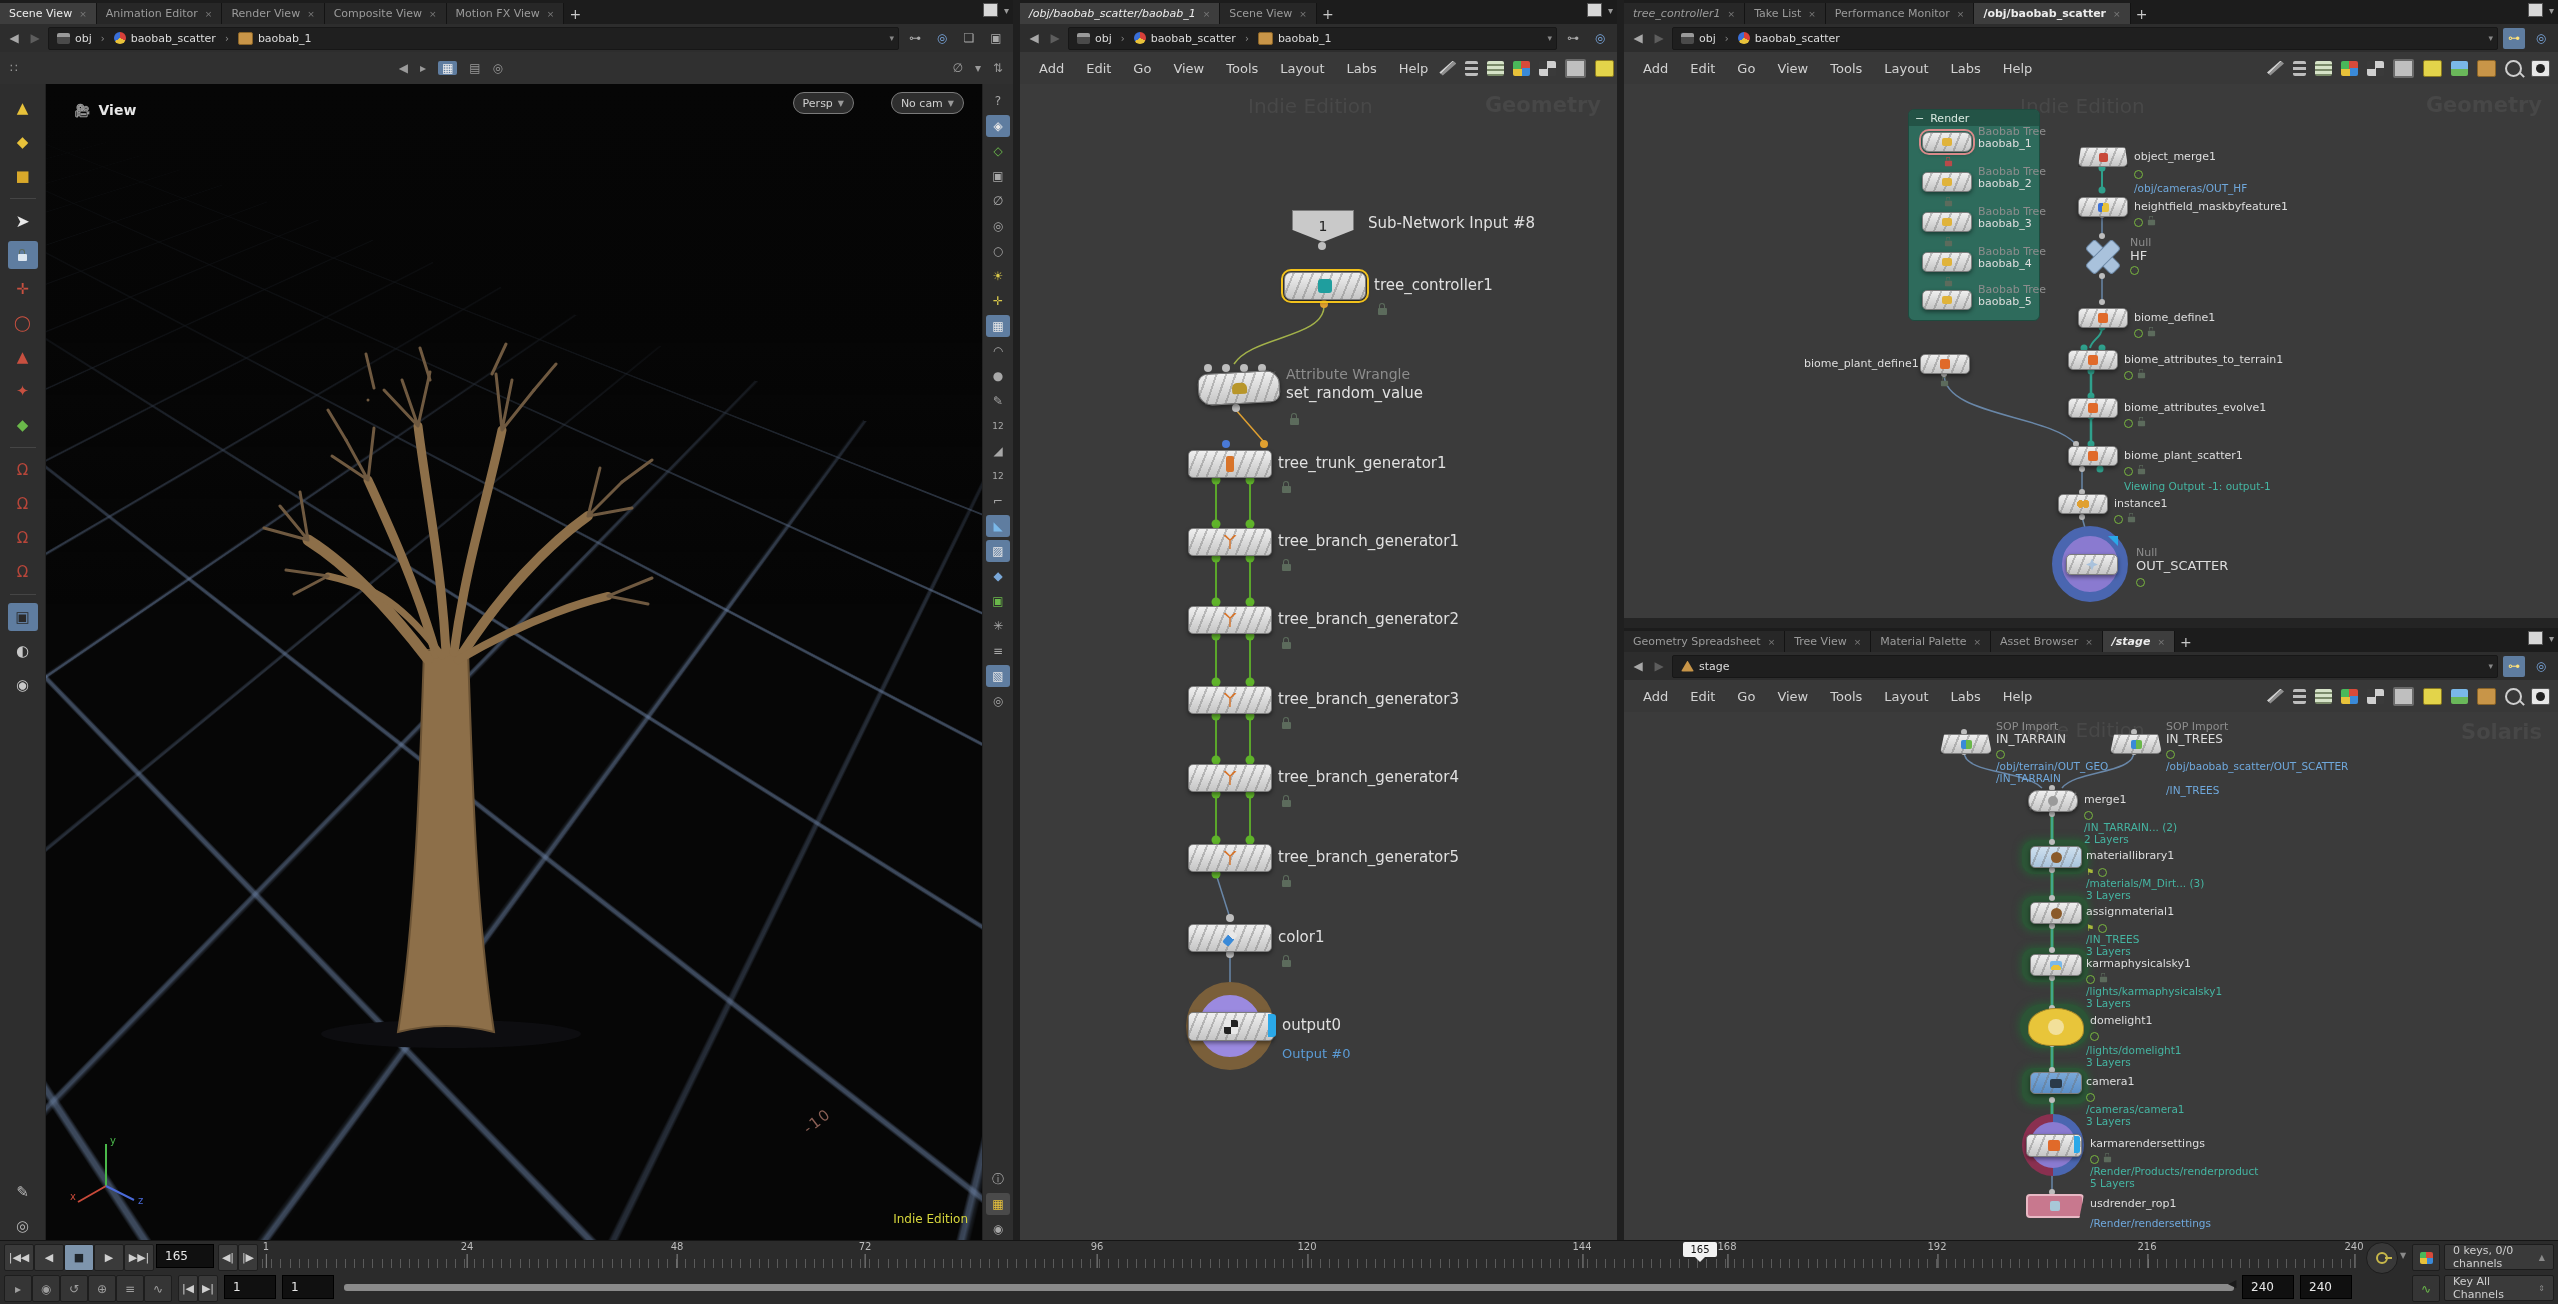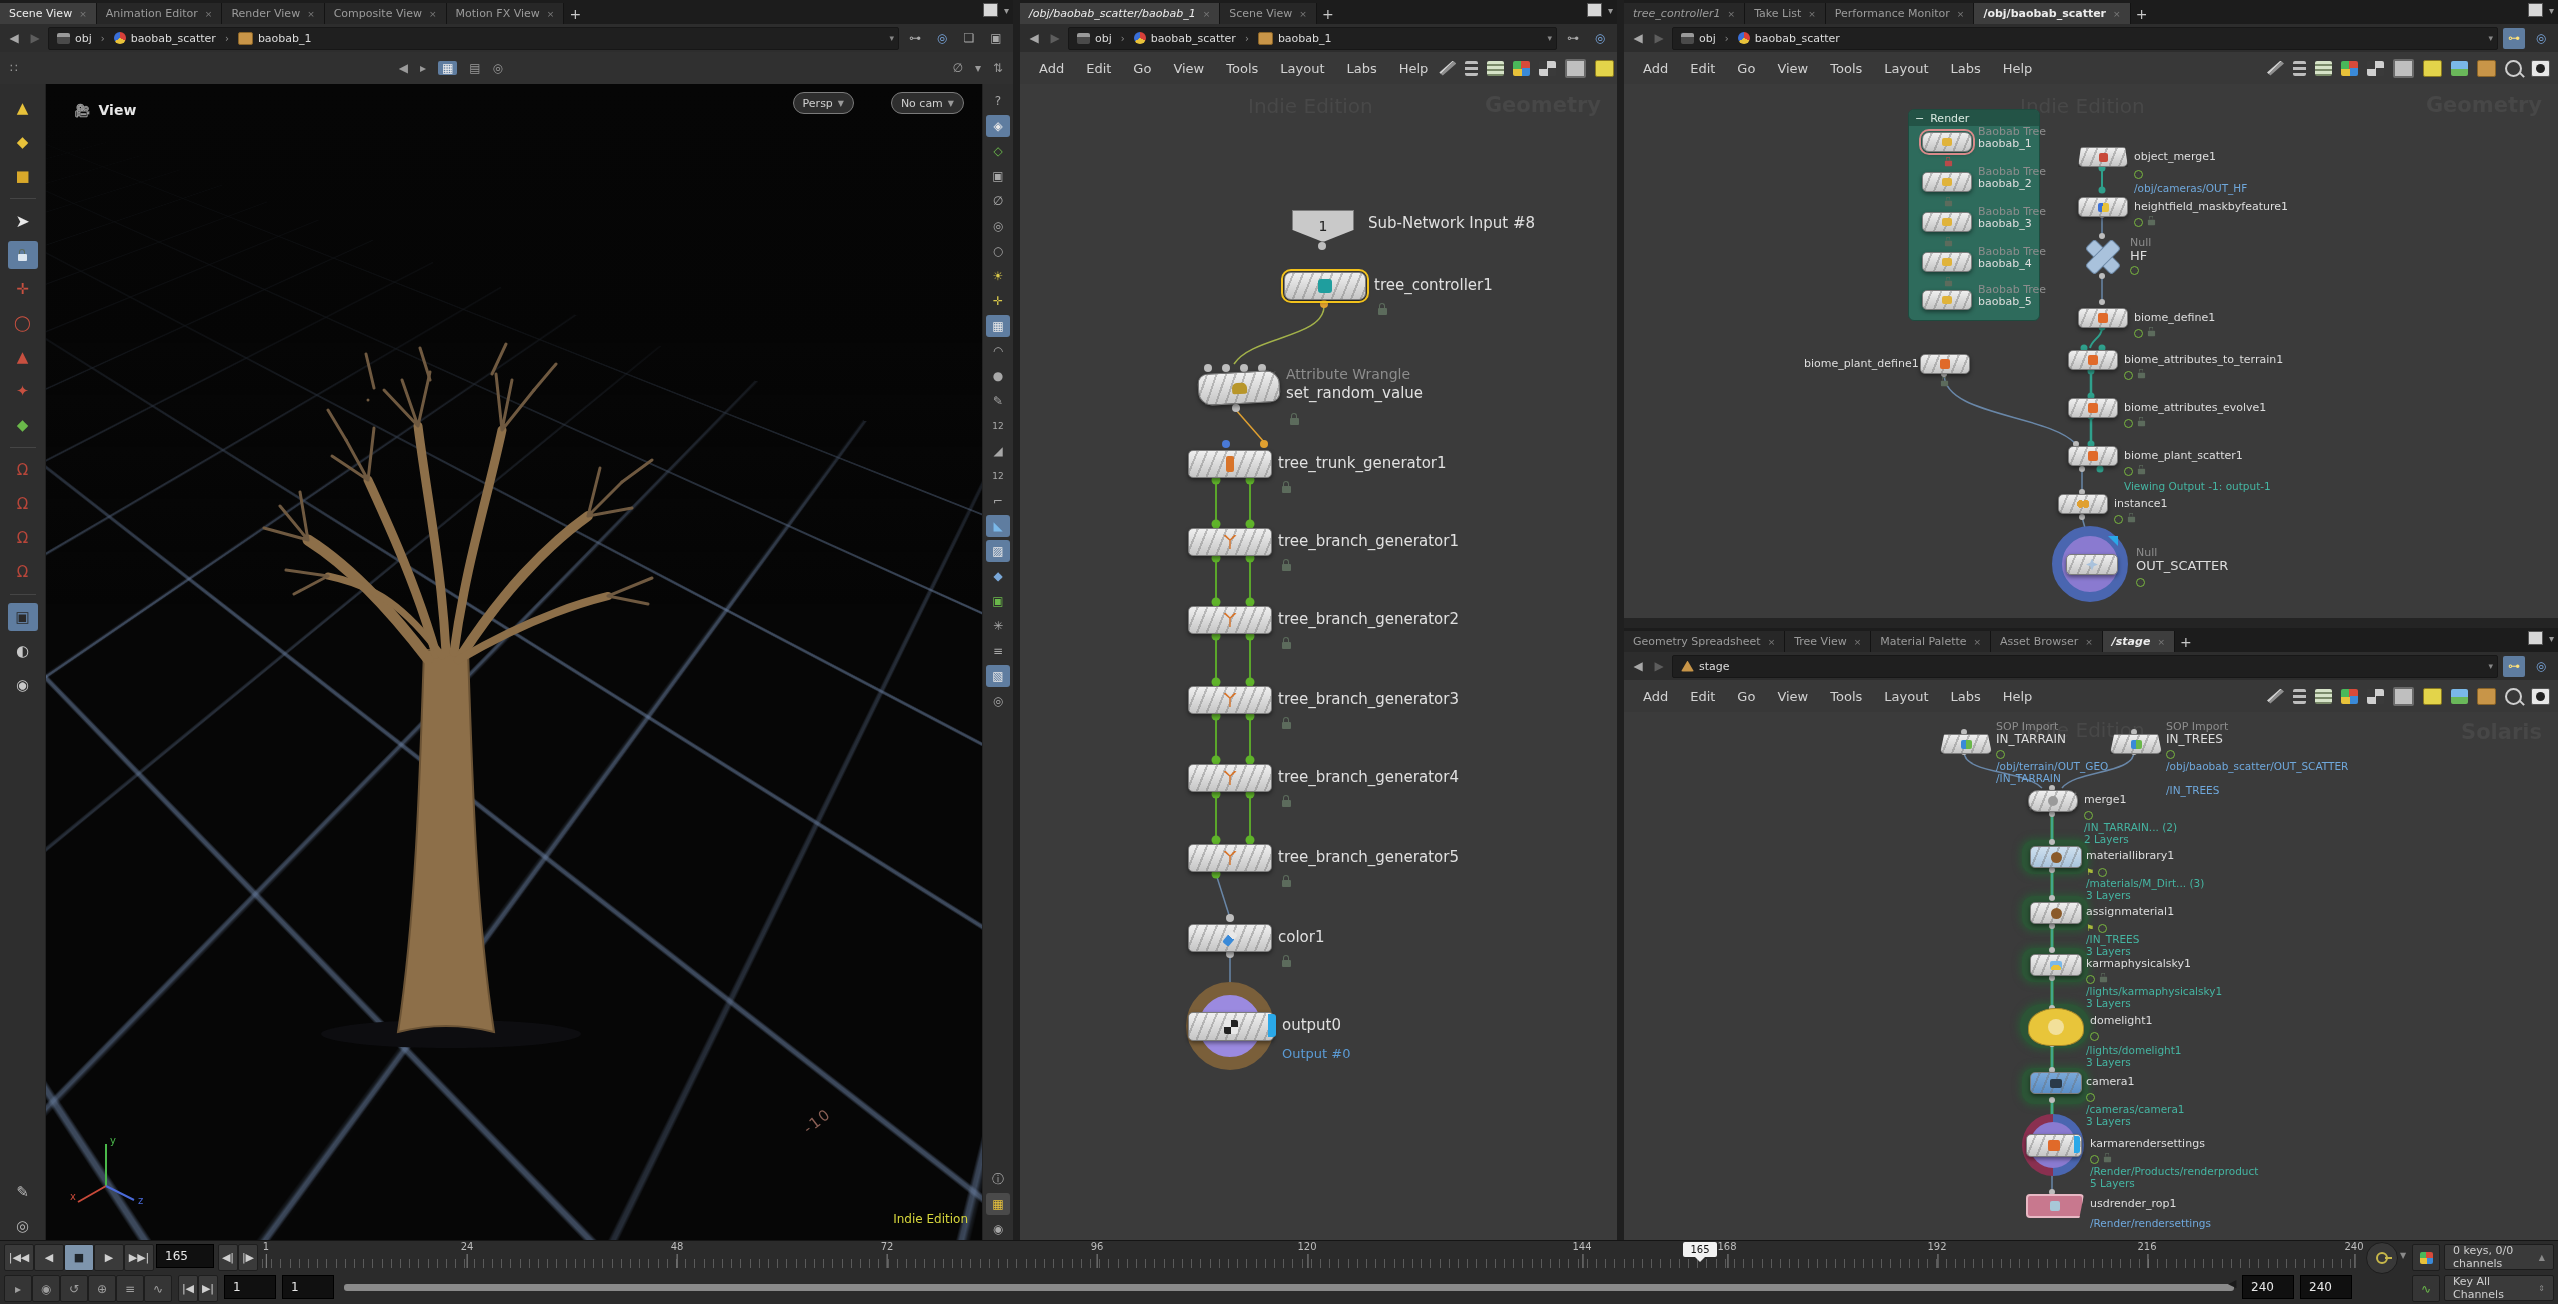--- a/index.html
+++ b/index.html
@@ -928,21 +928,21 @@
     <div class="tbtn" style="left:94px;top:3px;width:28px;">▶</div>
     <div class="tbtn" style="left:124px;top:3px;width:28px;">▶▶|</div>
     <div class="ffield" style="left:156px;top:3px;width:58px;">165</div>
     <div class="tbtn" style="left:218px;top:3px;width:18px;">◀|</div>
     <div class="tbtn" style="left:238px;top:3px;width:18px;">|▶</div>
     <div class="ruler" style="left:262px;top:0;width:2098px;height:31px;">
       <div class="minor"></div>
       <span class="tick" style="left:4px;">1</span>
       <span class="tick" style="left:205px;">24</span>
       <span class="tick" style="left:415px;">48</span>
-      <span class="tick" style="left:625px;">72</span>
+      <span class="tick" style="left:603px;">72</span>
       <span class="tick" style="left:835px;">96</span>
       <span class="tick" style="left:1045px;">120</span>
       <span class="tick" style="left:1320px;">144</span>
       <span class="tick" style="left:1465px;">168</span>
       <span class="tick" style="left:1675px;">192</span>
       <span class="tick" style="left:1885px;">216</span>
       <span class="tick" style="left:2092px;">240</span>
       <div class="marker" style="left:1438px;">165</div>
     </div>
     <div class="keybtn" style="left:2366px;top:1px;">

